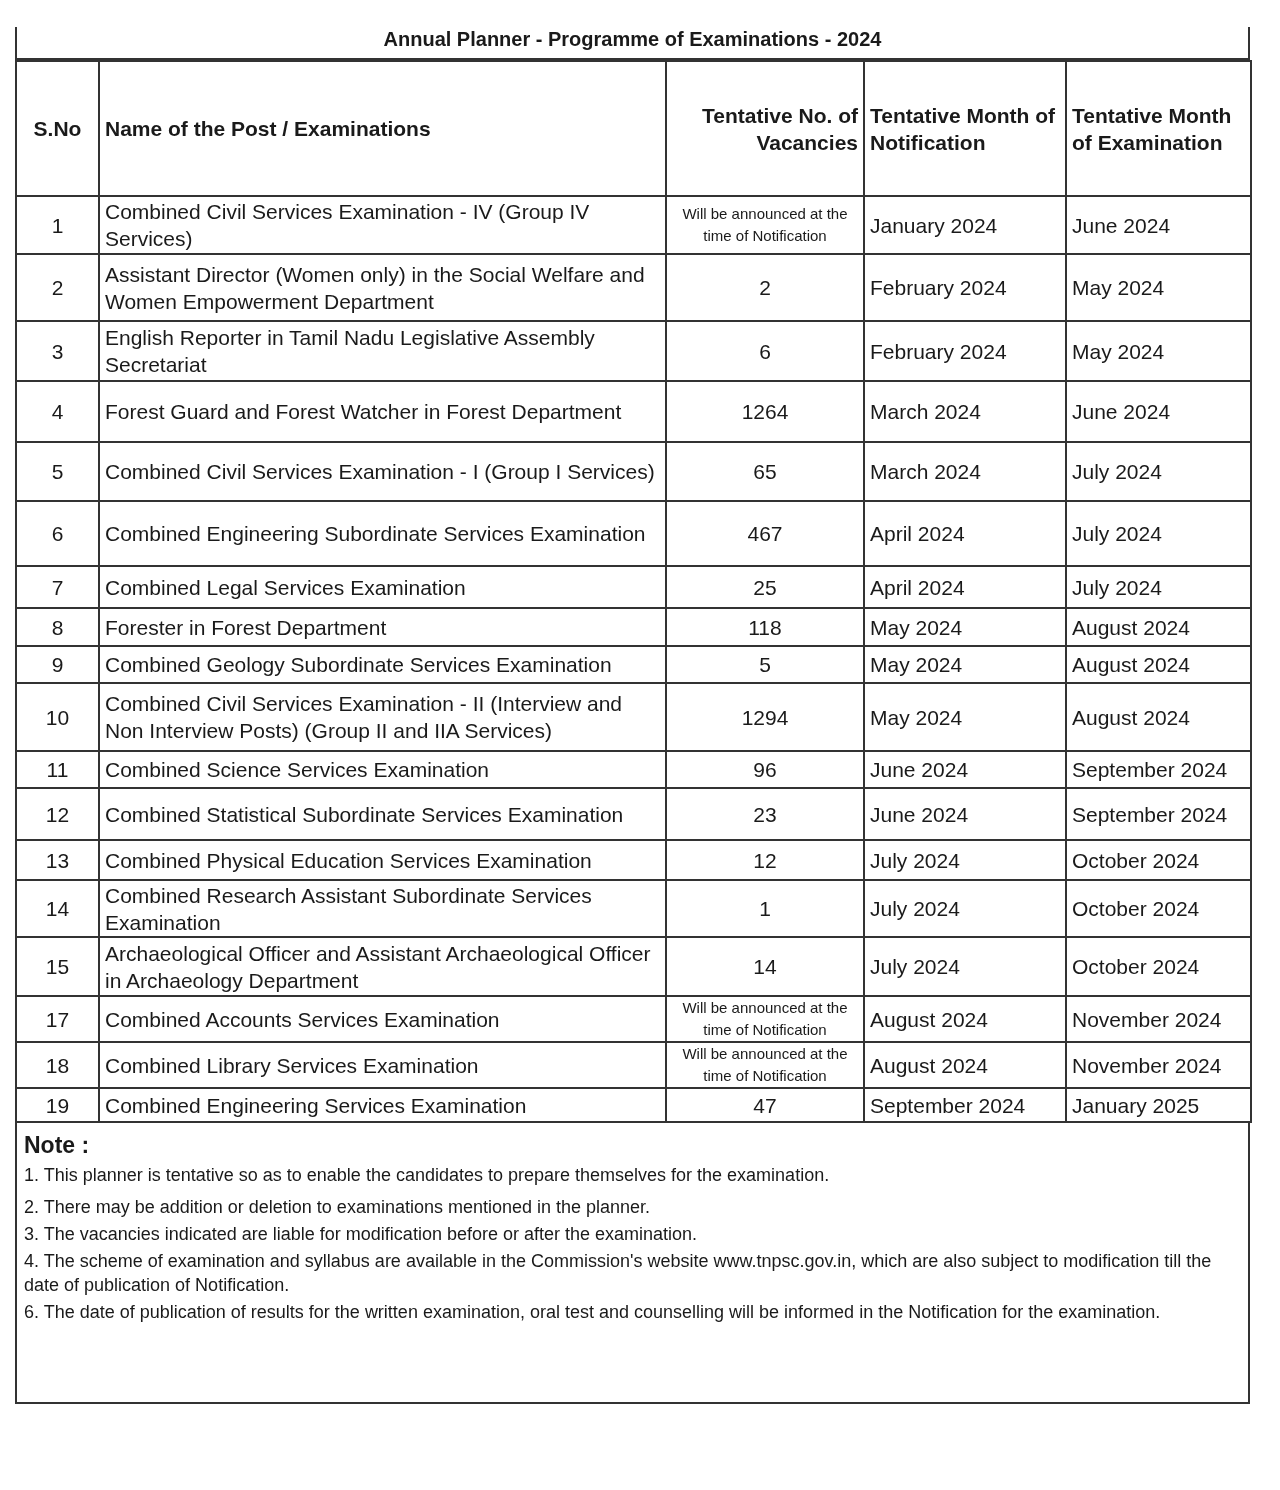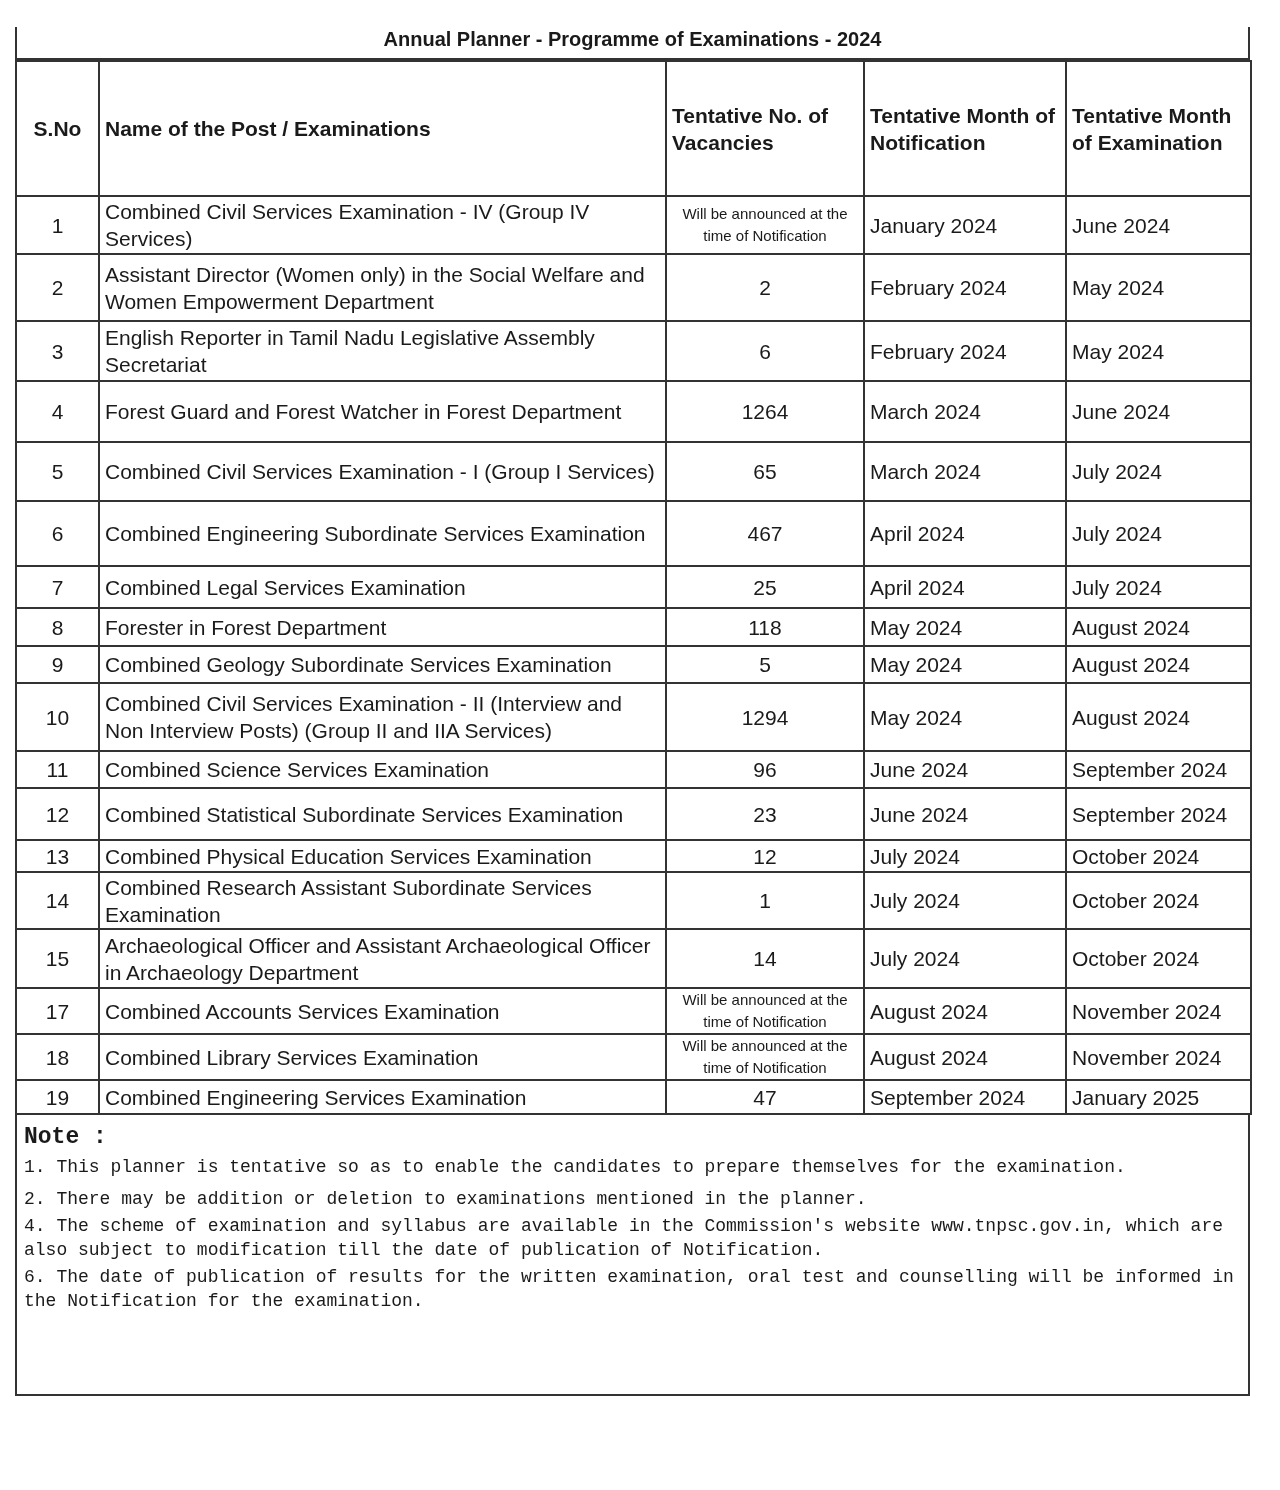--- a/index.html
+++ b/index.html
@@ -4,31 +4,31 @@
 <style>
   html, body { margin: 0; padding: 0; background: #ffffff; }
   body { width: 1280px; height: 1490px; position: relative; font-family: "Liberation Sans", sans-serif; color: #1a1a1a; }
   .sheet { position: absolute; left: 15px; top: 27px; width: 1235px; }
   .title-row { height: 33px; border-left: 2px solid #333; border-right: 2px solid #333; border-bottom: 2px solid #333; text-align: center; font-weight: bold; font-size: 20px; line-height: 24px; padding-top: 0px; box-sizing: border-box; }
   table { border-collapse: collapse; width: 1235px; table-layout: fixed; }
   td, th { border: 2px solid #333; padding: 0 5px; font-size: 21px; line-height: 27px; vertical-align: middle; overflow: hidden; }
   th { font-weight: bold; }
   th.c-sno { text-align: center; }
   th.c-name { text-align: left; }
-  th.c-vac { text-align: left; }
+  th.c-vac { text-align: right; }
   th.c-notif, th.c-exam { text-align: left; }
   td.c-sno { text-align: center; }
   td.c-vac { text-align: center; margin-left: 15px; }
   td.small { font-size: 15px; line-height: 22px; padding: 0 2px; }
   col.sno { width: 83px; }
   col.name { width: 567px; }
   col.vac { width: 198px; }
   col.notif { width: 202px; }
   col.exam { width: 185px; }
-  .notes { border-left: 2px solid #333; border-right: 2px solid #333; border-bottom: 2px solid #333; width: 1235px; box-sizing: border-box; padding: 4px 6px 6px 7px; height: 281px; font-family: Liberation Mono, monospace; }
+  .notes { border-left: 2px solid #333; border-right: 2px solid #333; border-bottom: 2px solid #333; width: 1235px; box-sizing: border-box; padding: 4px 6px 6px 7px; height: 281px; }
   .note-title { font-weight: bold; font-size: 23px; line-height: 36px; }
   .note-item { font-size: 18px; line-height: 24px; margin-bottom: 8px; }
   .note-item.tight { margin-bottom: 3px; }
 </style>
 </head>
 <body>
 
 <div class="sheet">
   <div class="title-row">Annual Planner - Programme of Examinations - 2024</div>
 
@@ -127,21 +127,21 @@
         <td>June 2024</td>
         <td>September 2024</td>
       </tr>
       <tr style="height:52px">
         <td class="c-sno">12</td>
         <td class="c-name">Combined Statistical Subordinate Services Examination</td>
         <td class="c-vac">23</td>
         <td>June 2024</td>
         <td>September 2024</td>
       </tr>
-      <tr style="height:32px">
+      <tr style="height:40px">
         <td class="c-sno">13</td>
         <td class="c-name">Combined Physical Education Services Examination</td>
         <td class="c-vac">12</td>
         <td>July 2024</td>
         <td>October 2024</td>
       </tr>
       <tr style="height:57px">
         <td class="c-sno">14</td>
         <td class="c-name">Combined Research Assistant Subordinate Services Examination</td>
         <td class="c-vac">1</td>
@@ -176,16 +176,17 @@
         <td>September 2024</td>
         <td>January 2025</td>
       </tr>
     </tbody>
   </table>
 
   <div class="notes">
     <div class="note-title">Note :</div>
     <div class="note-item">1. This planner is tentative so as to enable the candidates to prepare themselves for the examination.</div>
     <div class="note-item tight">2. There may be addition or deletion to examinations mentioned in the planner.</div>
+    <div class="note-item tight">3. The vacancies indicated are liable for modification before or after the examination.</div>
     <div class="note-item tight">4. The scheme of examination and syllabus are available in the Commission's website www.tnpsc.gov.in, which are also subject to modification till the date of publication of Notification.</div>
     <div class="note-item">6. The date of publication of results for the written examination, oral test and counselling will be informed in the Notification for the examination.</div>
   </div>
 </div>
 
 </body></html>

